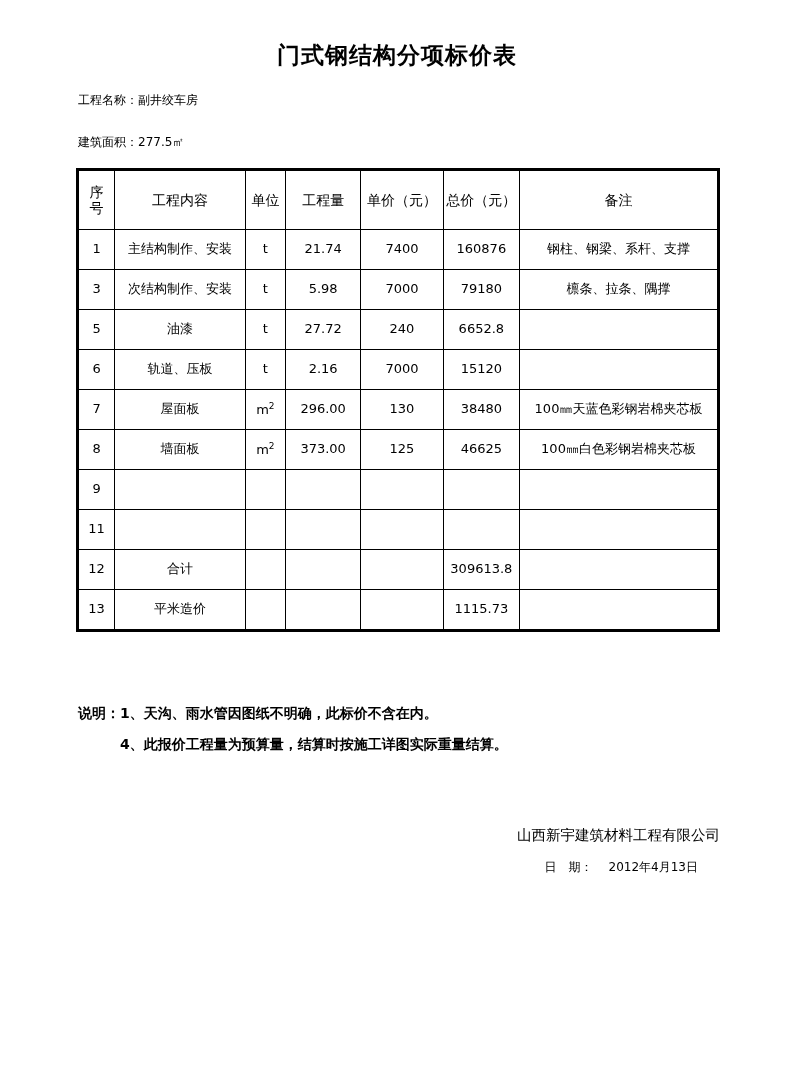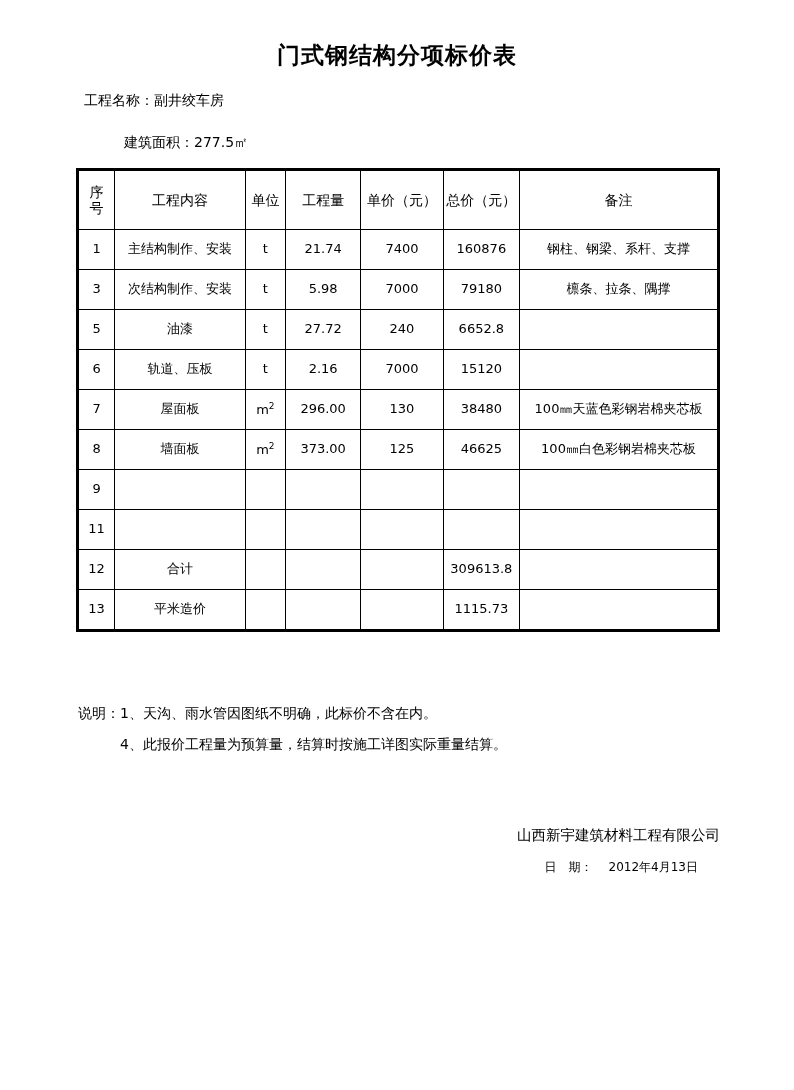--- a/index.html
+++ b/index.html
@@ -27,26 +27,26 @@
     top: 40px;
     width: 794px;
     text-align: center;
     font-size: 23px;
     font-weight: bold;
     letter-spacing: 1px;
     font-family: "DejaVu Serif", serif;
   }
   .meta-line {
     position: absolute;
-    left: 84px;
-    font-size: 14px;
+    left: 78px;
+    font-size: 12px;
     white-space: nowrap;
   }
   .meta-line.l1 { top: 92px; }
-  .meta-line.l2 { top: 134px; margin-left: 40px; }
+  .meta-line.l2 { top: 134px; }
   .meta-label { font-family: "DejaVu Sans", sans-serif; }
   .meta-value { font-family: "DejaVu Sans", sans-serif; }
 
   table.price-table {
     position: absolute;
     left: 76px;
     top: 168px;
     width: 644px;
     border-collapse: collapse;
     table-layout: fixed;
@@ -77,20 +77,21 @@
   .col-remark { width: 198px; }
 
   .num-cell { font-family: "DejaVu Sans", sans-serif; font-size: 13px; }
   .unit-sup { font-size: 9px; vertical-align: super; }
 
   .notes {
     position: absolute;
     left: 78px;
     top: 706px;
     width: 650px;
+    font-weight: bold;
   }
   .note-row {
     font-size: 14px;
     line-height: 1.1;
     margin-bottom: 16px;
     white-space: nowrap;
   }
   .note-row.indented { padding-left: 42px; }
 
   .signature {

